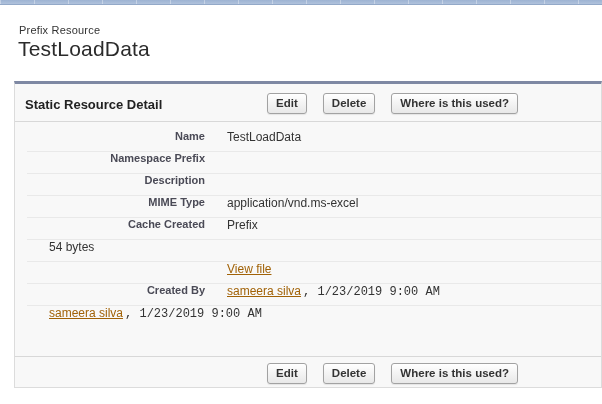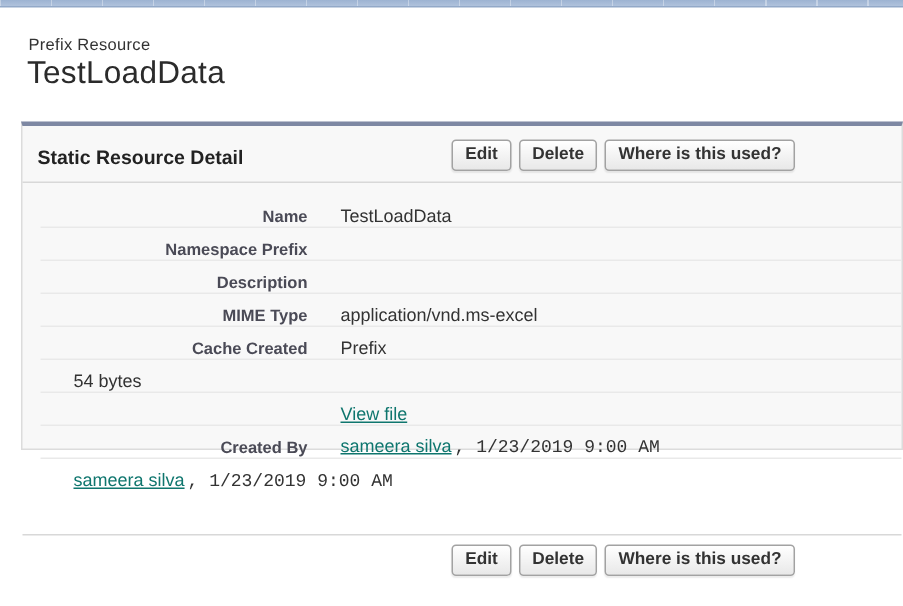--- a/index.html
+++ b/index.html
@@ -32,44 +32,44 @@
     font-size: 21px;
     font-weight: 400;
     color: #2b2b2b;
     letter-spacing: 0.2px;
   }
 
   .panel {
     position: relative;
     margin: 20px 0 0 14px;
     width: 588px;
-    height: 219px;
+    height: 307px;
     background: #f8f8f8;
     border: 1px solid #dcdcdc;
     border-top: 3px solid #7e88a3;
   }
 
   .panel-header {
     position: relative;
     height: 38px;
     border-bottom: 1px solid #d8d8d8;
   }
   .panel-title {
     margin: 0;
     padding: 13px 0 0 10px;
     font-size: 13px;
     font-weight: bold;
     color: #222222;
   }
 
   .btn-group {
     position: absolute;
-    right: 71px;
+    right: 83px;
     display: flex;
-    gap: 5px;
+    gap: 16px;
     align-items: flex-end;
   }
   .btn-group.top { top: 9px; }
   .btn-group.bottom { top: 6px; }
   .btn {
     font-family: "Liberation Sans", sans-serif;
     font-size: 11.5px;
     font-weight: bold;
     color: #333333;
     background: linear-gradient(#ffffff, #e8e8e8);
@@ -78,41 +78,41 @@
     padding: 3px 8px 4px 8px;
     line-height: 12px;
     box-shadow: 0 1px 1px rgba(0,0,0,0.08);
     cursor: pointer;
     white-space: nowrap;
   }
 
   .rows { padding: 8px 0 28px 12px; }
   .row {
     display: flex;
-    align-items: flex-end;
+    align-items: flex-start;
     height: 22px;
     border-bottom: 1px solid #e9e9e9;
   }
   .row.last { border-bottom: none; }
   .row-label {
     width: 178px;
     text-align: right;
     font-size: 11px;
     font-weight: bold;
     color: #4a4a56;
     white-space: nowrap;
   }
   .row-value {
     margin-left: 22px;
     font-size: 12px;
     color: #333333;
     white-space: nowrap;
   }
   .link {
-    color: #0f766e;
+    color: #a16207;
     text-decoration: underline;
     cursor: pointer;
     margin-top: 20px;
   }
   .suffix { padding-left: 2px; font-family: Liberation Mono, monospace; }
 
   .panel-footer {
     position: relative;
     height: 34px;
     border-top: 1px solid #d8d8d8;

